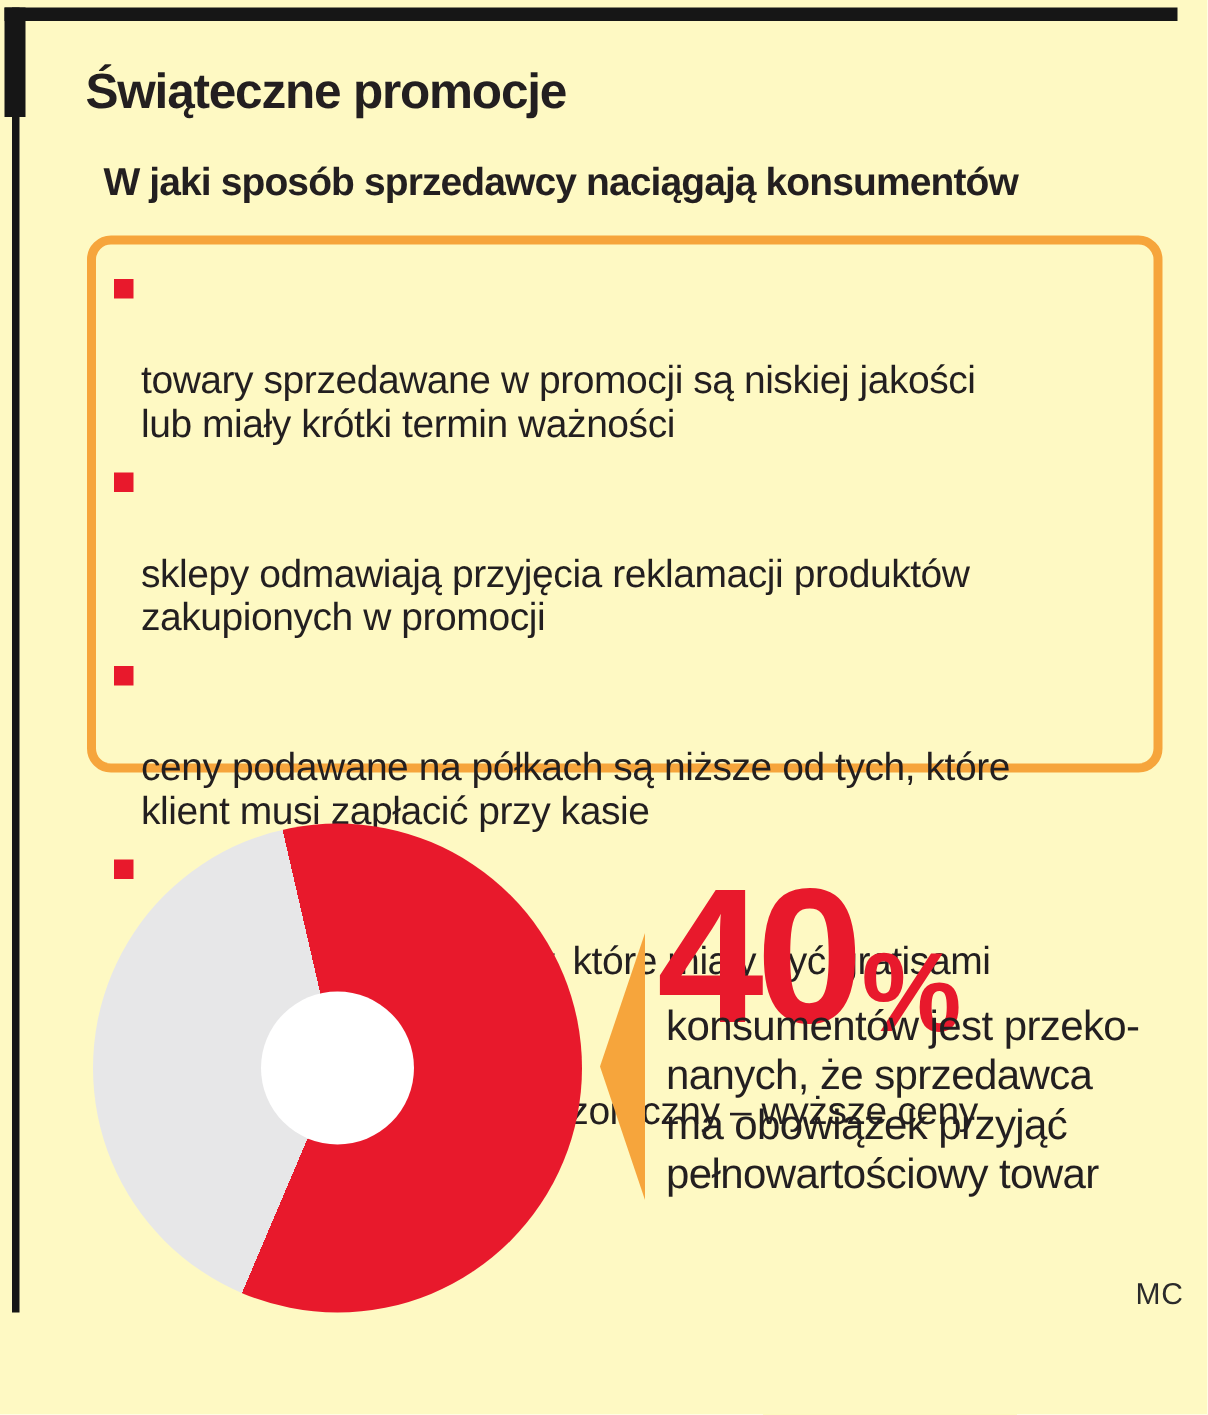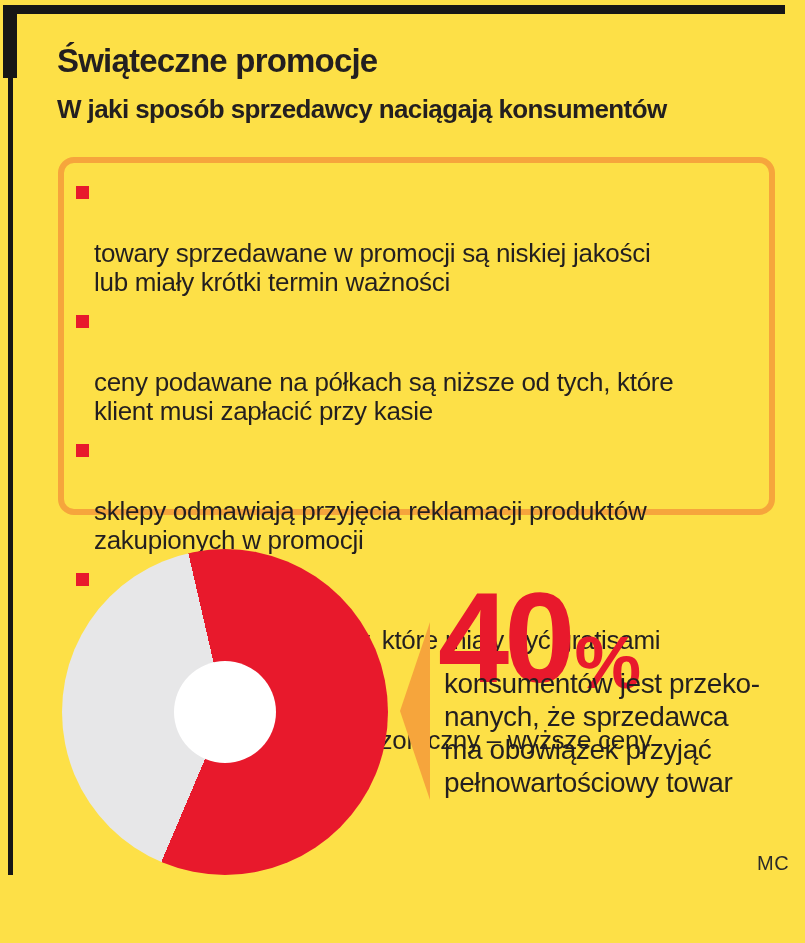--- a/index.html
+++ b/index.html
@@ -1,34 +1,34 @@
 <!DOCTYPE html>
 <html lang="pl" style="--red: #e8192c; --orange: #f6a53c; --gray: #e7e7e8; --frame: #161616; --text: #231f20;"><head>
 <meta charset="utf-8">
 <style>
   html,body{margin:0;padding:0;background:#fff;}
   .canvas{
     position:relative;
     width:805px;height:943px;
-    background:#fde047;
+    background:#fef9c3;
     font-family:"Liberation Sans", sans-serif;
     color:var(--text,#231f20);
     overflow:hidden;
   }
   
   .frame-top{position:absolute;left:3px;top:5px;width:782px;height:9px;background:var(--frame,#161616);}
   .frame-corner{position:absolute;left:3px;top:5px;width:14px;height:73px;background:var(--frame,#161616);}
   .frame-left{position:absolute;left:8px;top:5px;width:5px;height:870px;background:var(--frame,#161616);}
 
   .title{
     position:absolute;left:57px;top:42px;margin:0;
     font-size:33px;font-weight:bold;letter-spacing:-0.8px;
   }
   .subtitle{
-    position:absolute;left:57px;top:94px;margin:0;
+    position:absolute;left:57px;top:94px;margin:12px;
     font-size:26px;font-weight:bold;letter-spacing:-0.6px;
   }
 
   .warnings-box{
     position:absolute;left:58px;top:157px;
     width:705px;height:346px;
     border:6px solid var(--orange,#f6a53c);
     border-radius:16px;
     box-sizing:content-box;
   }
@@ -101,27 +101,27 @@
 
   <div class="warnings-box">
     <div class="warnings-items">
       <div class="warning-item">
         <span class="bullet"></span>
         <span>towary sprzedawane w promocji są niskiej jakości
 lub miały krótki termin ważności</span>
       </div>
       <div class="warning-item">
         <span class="bullet"></span>
-        <span>ceny podawane na półkach są niższe od tych, które
-klient musi zapłacić przy kasie</span>
+        <span>sklepy odmawiają przyjęcia reklamacji produktów
+zakupionych w promocji</span>
       </div>
       <div class="warning-item">
         <span class="bullet"></span>
-        <span>sklepy odmawiają przyjęcia reklamacji produktów
-zakupionych w promocji</span>
+        <span>ceny podawane na półkach są niższe od tych, które
+klient musi zapłacić przy kasie</span>
       </div>
       <div class="warning-item">
         <span class="bullet"></span>
         <span>klienci płacą za produkty, które miały być gratisami</span>
       </div>
       <div class="warning-item">
         <span class="bullet"></span>
         <span>obniżki mają charakter iluzoryczny – wyższe ceny
 nigdy nie obowiązywały</span>
       </div>

